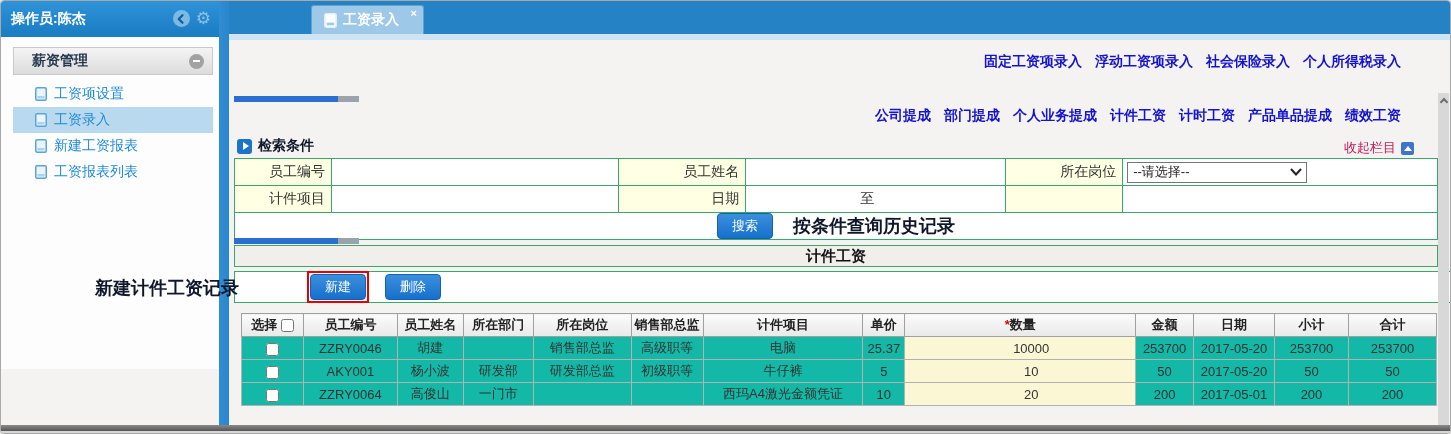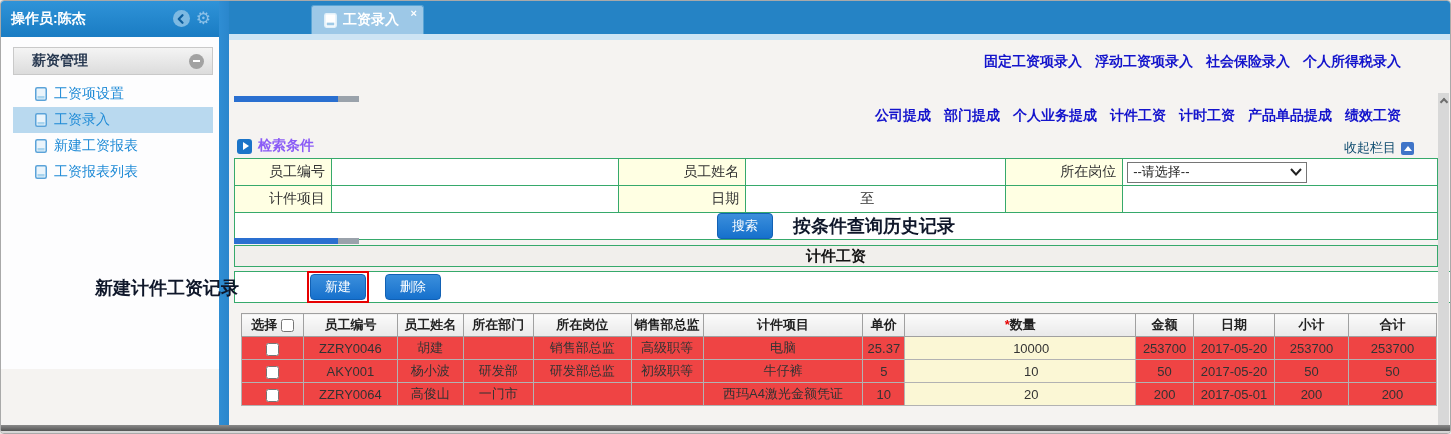--- a/index.html
+++ b/index.html
@@ -53,23 +53,23 @@
   .slider .blue { position:absolute; left:0; top:0; height:6px; width:104px; background:#2a6fd0; }
   .slider .gray { position:absolute; left:104px; top:0; height:6px; width:21px; background:#9aa2ab; }
   .slider-1 { top:56px; }
   .slider-2 { top:198px; }
 
   .search-head { position:absolute; left:8px; top:97px; display:flex; align-items:center; gap:6px; }
   .play-icon { width:15px; height:15px; border-radius:3px; background:#1b74c8; display:flex;
      align-items:center; justify-content:center; }
   .play-icon i { display:block; width:0; height:0; border-left:6px solid #fff;
      border-top:4px solid transparent; border-bottom:4px solid transparent; margin-left:2px; }
-  .search-title { color:#8b5cf6; font-size:14px; font-weight:bold; }
+  .search-title { color:#0f172a; font-size:14px; font-weight:bold; }
   .collapse { position:absolute; right:38px; top:99px; display:flex; align-items:center; gap:5px; cursor:pointer; }
-  .collapse span { color:#0c4a6e; font-size:13px; }
+  .collapse span { color:#be185d; font-size:13px; }
   .collapse-icon { width:13px; height:13px; border-radius:2px; background:#3f74c8; display:flex;
      align-items:center; justify-content:center; }
   .collapse-icon i { display:block; width:0; height:0; border-bottom:5px solid #fff;
      border-left:4px solid transparent; border-right:4px solid transparent; }
 
   table.form { position:absolute; left:5px; top:118px; width:1204px; border-collapse:collapse; background:#fff; }
   table.form td { border:1px solid #36a96b; height:27px; font-size:14px; color:#333; }
   td.flabel { background:#ffffe3; text-align:right; padding-right:6px; }
   td.finput { background:#fff; }
   .cell-input { width:96%; height:22px; border:none; background:transparent; outline:none; font-size:13px; }
@@ -87,21 +87,21 @@
 
   .title-box { position:absolute; left:5px; top:205px; width:1204px; height:22px;
      border:1px solid #36a96b; background:#f1efec; display:flex; align-items:center; justify-content:center;
      font-size:15px; font-weight:bold; color:#111; }
   .toolbar-box { position:absolute; left:5px; top:231px; width:1415px; height:32px;
      border:1px solid #36a96b; background:#fff; display:flex; align-items:center; }
   .new-wrap { margin-left:72px; border:2px solid #e60000; padding:1px; display:inline-block; }
   .del-btn { margin-left:16px; }
   .toolbar-note { position:absolute; left:-134px; top:236px;text-align:right; }
 
-  table.grid { position:absolute; left:12px; top:273px; width:1196px; border-collapse:collapse; background:#ef4444; }
+  table.grid { position:absolute; left:12px; top:273px; width:1196px; border-collapse:collapse; background:#14b8a6; }
   table.grid th { background:linear-gradient(#fbfbfb,#e9e9e9); border:1px solid #a0a0a0;
      font-size:13px; font-weight:bold; color:#222; height:23px; }
   table.grid td { border:1px solid #b2b2b2; font-size:13px; color:#333; height:23px; text-align:center; }
   td.qty { background:#fbf7d5; text-align:left; padding-left:22px; }
   .req { color:#e60000; }
   input[type=checkbox] { width:13px; height:13px; vertical-align:middle; cursor:pointer; }
 
   .scrollbar { position:absolute; left:1209px; top:53px; width:11px; height:367px; background:#d8d8d8; }
   .sb-up { position:absolute; top:4px; left:1px; width:9px; height:9px; }
   .sb-up i { display:block; width:6px; height:6px; border-top:2px solid #6e6e6e; border-left:2px solid #6e6e6e;

